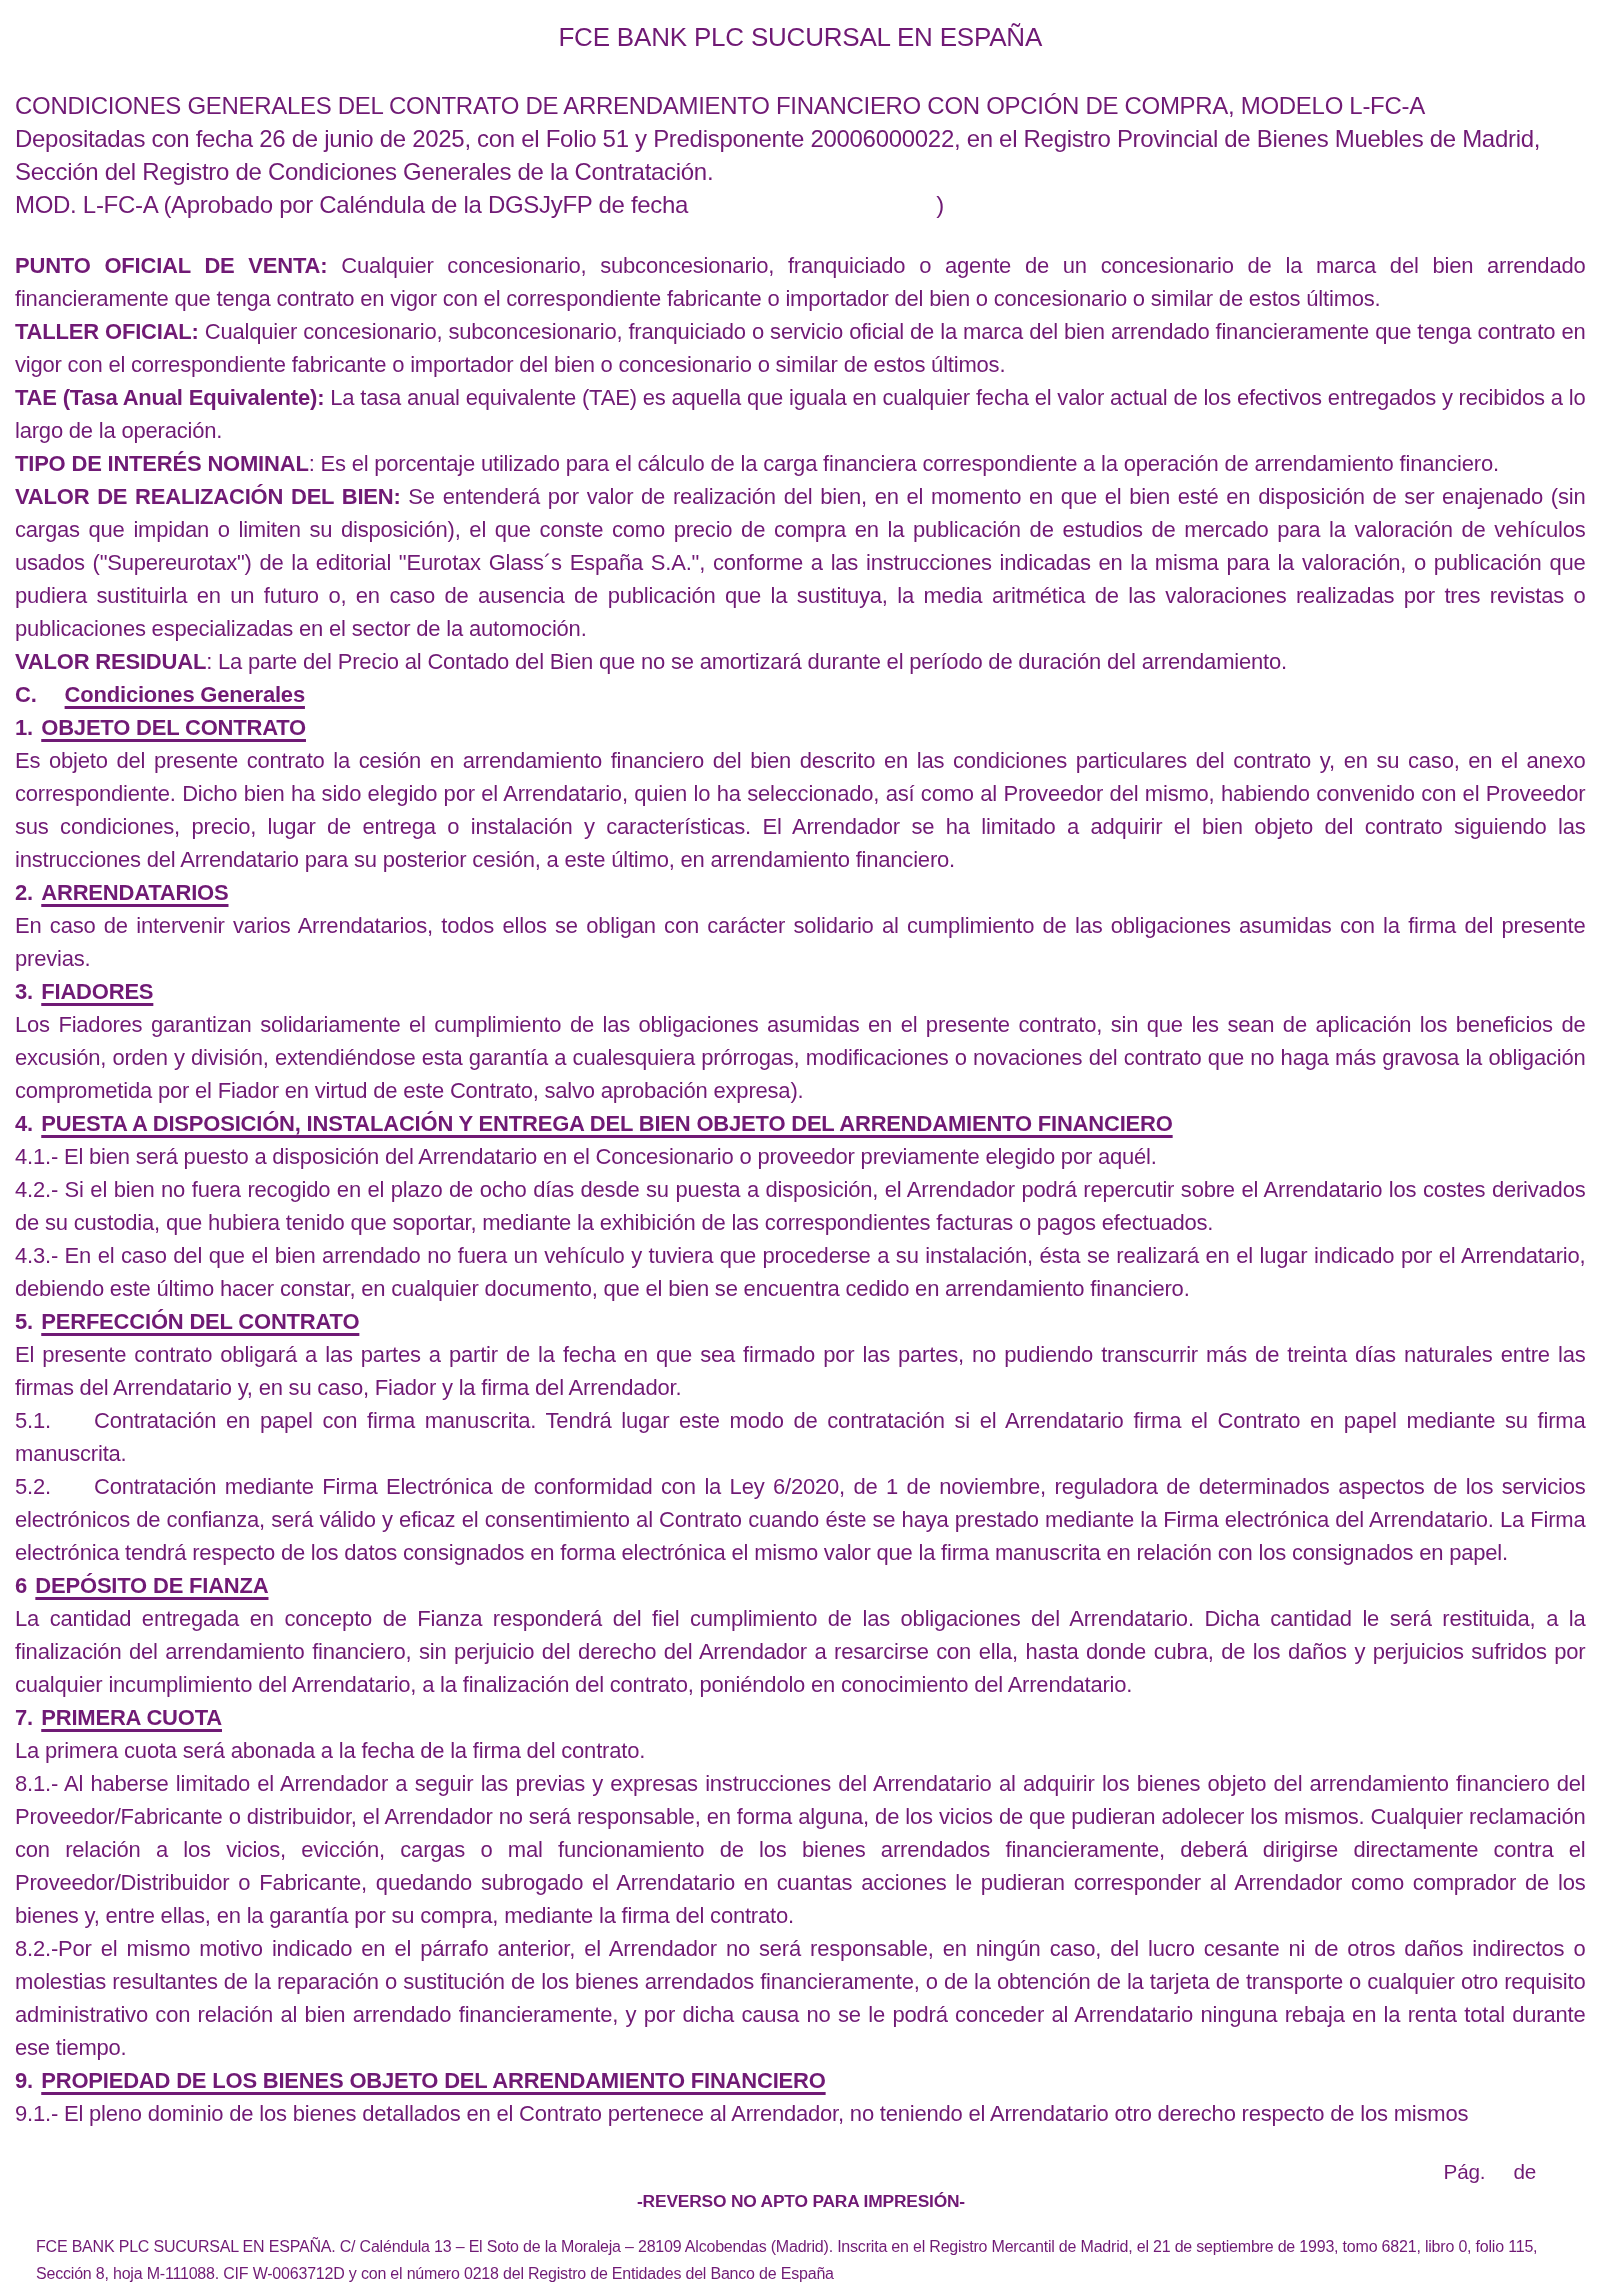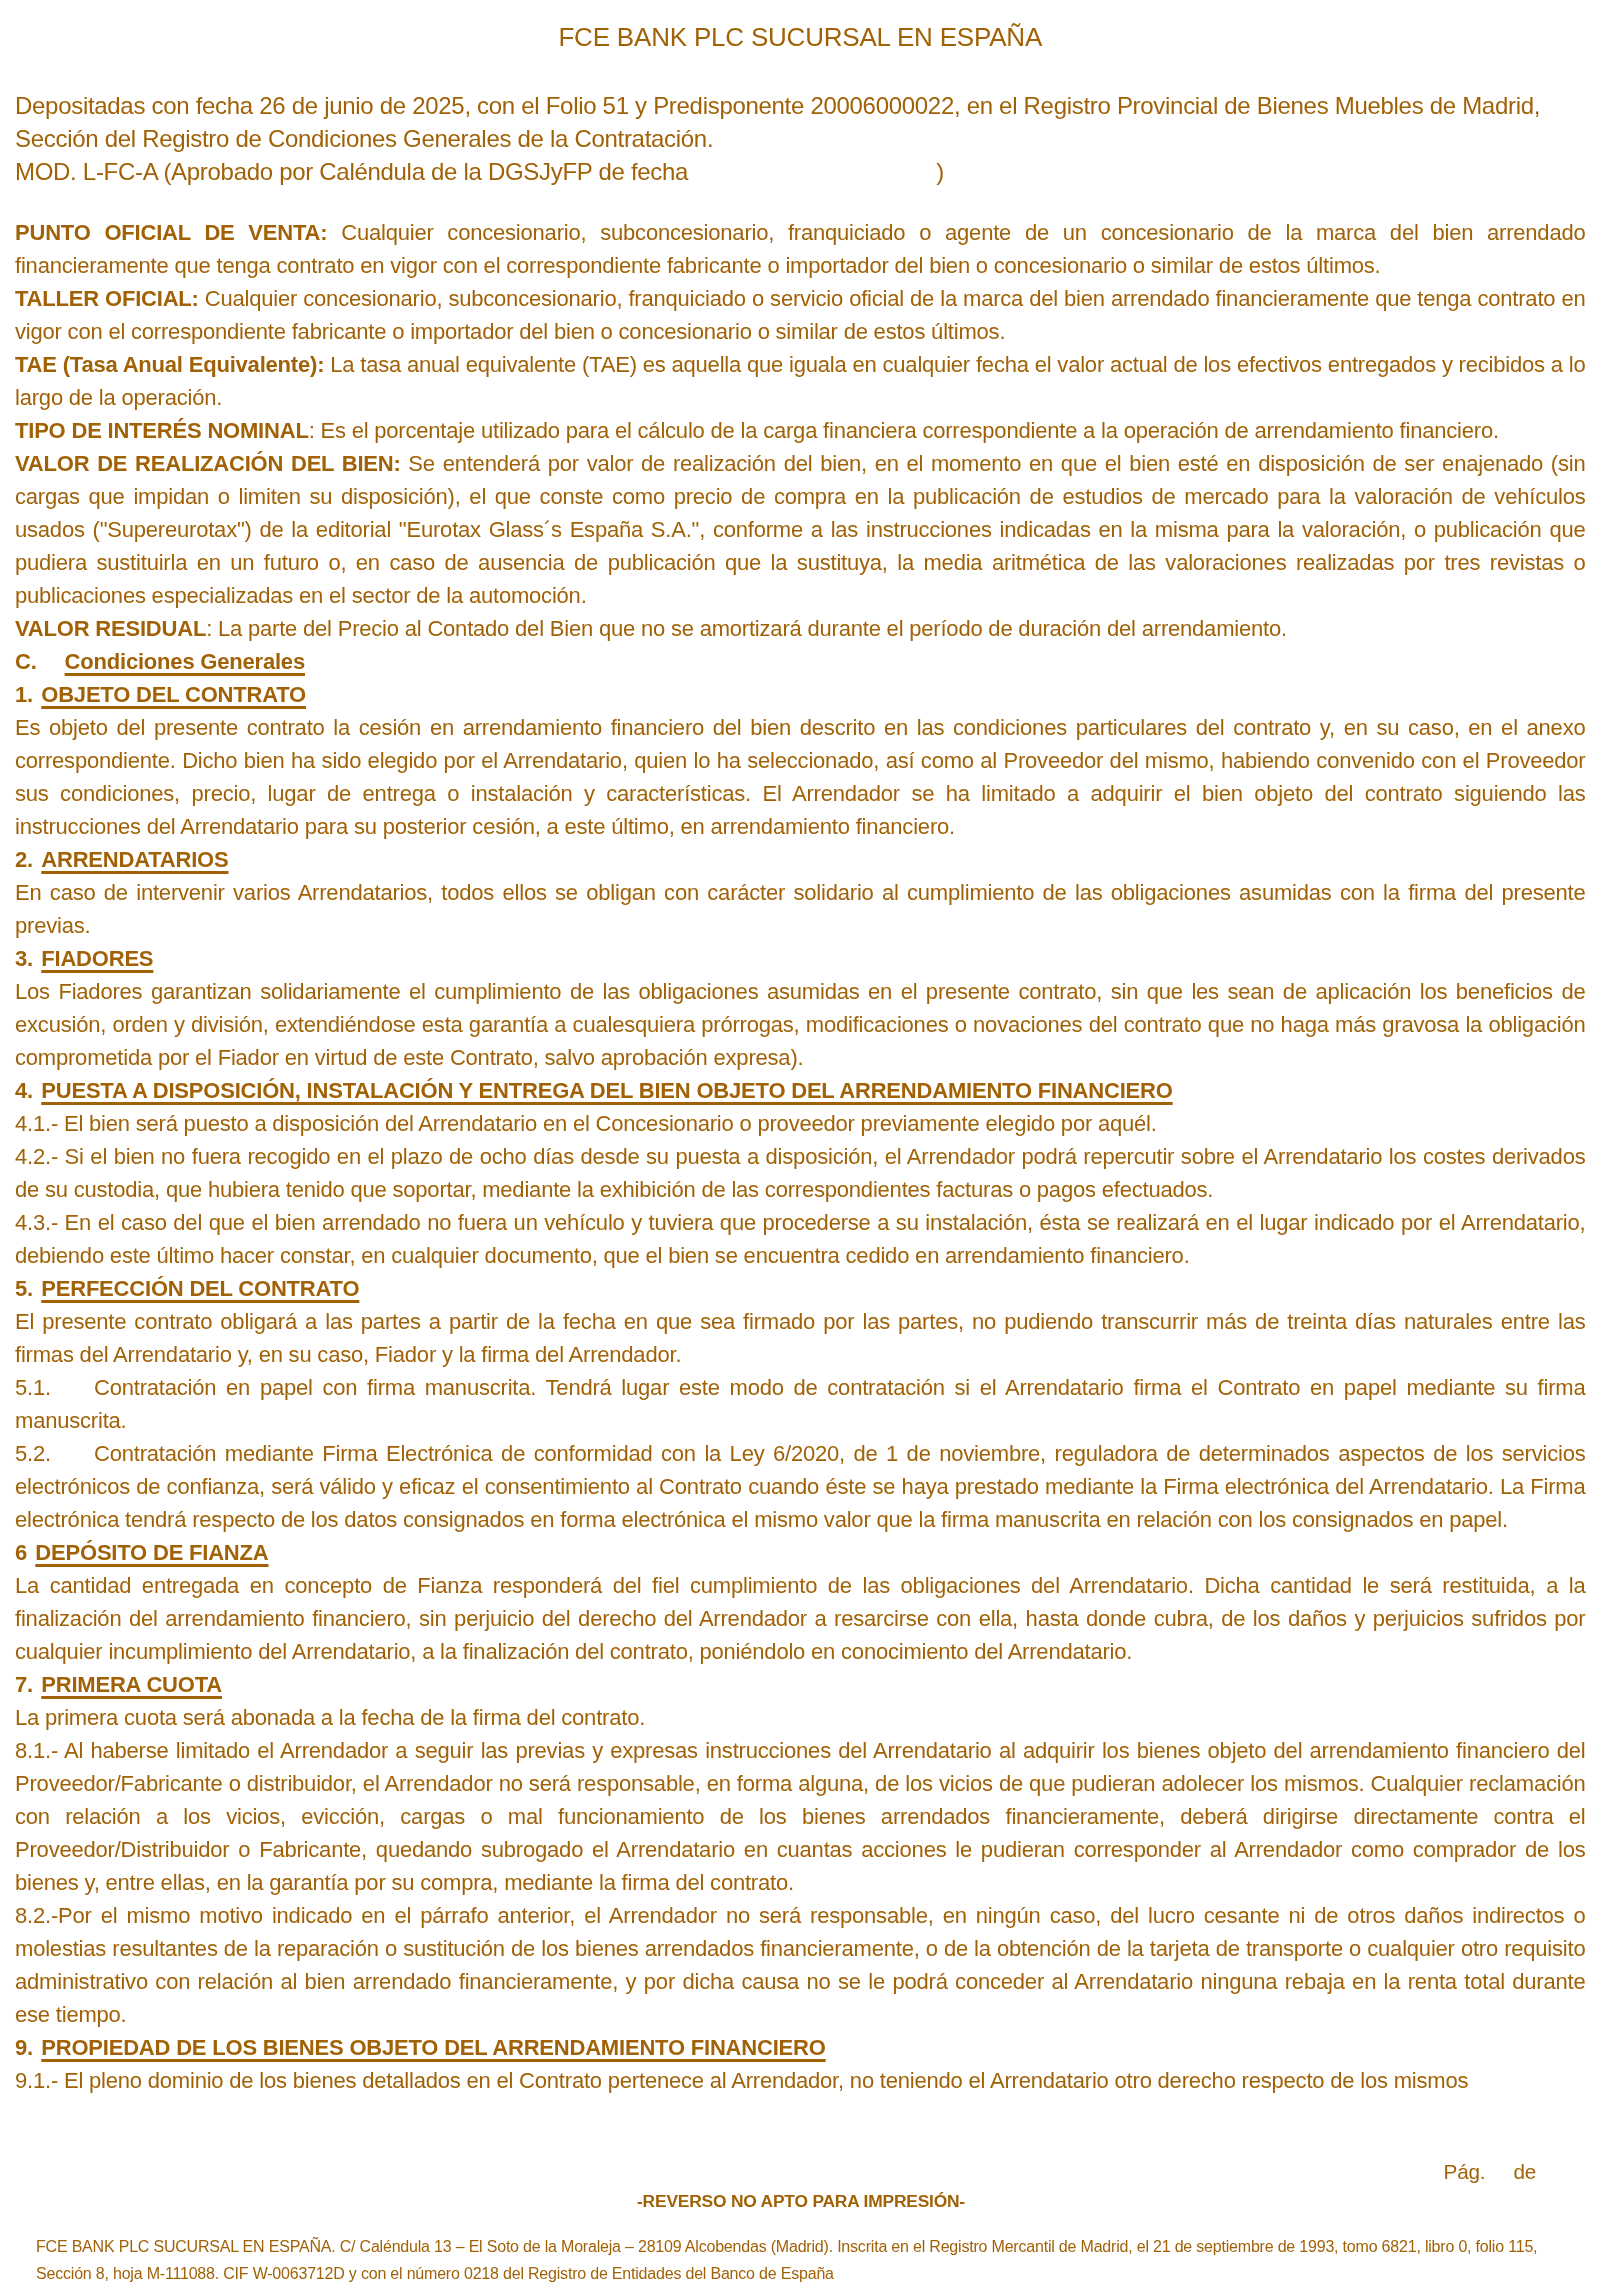--- a/index.html
+++ b/index.html
@@ -1,21 +1,21 @@
 <!DOCTYPE html>
 <html lang="es" style="font-size:13.2px"><head>
 <meta charset="utf-8">
 <style>
   html,body{margin:0;padding:0;background:#ffffff;}
   .page{
     position:relative;
     width:1602px;
     height:2295px;
     background:#ffffff;
-    color:#a16207;
+    color:#701a75;
     font-family:"Liberation Sans", sans-serif;
     overflow:hidden;
   }
   .content{padding:21.5px 16.5px 0 15px;}
   .doc-title{
     text-align:center;
     font-size:26px;
     font-weight:normal;
     margin:0 0 0 0;
     letter-spacing:-0.2px;
@@ -77,20 +77,21 @@
 </style>
 </head>
 <body>
 
 <div class="page">
   <div class="content">
 
     <p class="doc-title">FCE BANK PLC SUCURSAL EN ESPAÑA</p>
 
     <div class="intro">
+      <p>CONDICIONES GENERALES DEL CONTRATO DE ARRENDAMIENTO FINANCIERO CON OPCIÓN DE COMPRA, MODELO L-FC-A</p>
       <p>Depositadas con fecha 26 de junio de 2025, con el Folio 51 y Predisponente 20006000022, en el Registro Provincial de Bienes Muebles de Madrid, Sección del Registro de Condiciones Generales de la Contratación.</p>
       <p><span>MOD. L-FC-A (Aprobado por Caléndula de la DGSJyFP  de fecha</span><span class="fill-gap"></span><span>)</span></p>
     </div>
 
     <div class="bodytext">
 
       <p class="def"><b>PUNTO OFICIAL DE VENTA:</b><span> Cualquier concesionario, subconcesionario, franquiciado o agente de un concesionario de la marca del bien arrendado financieramente que tenga contrato en vigor con el correspondiente fabricante o importador del bien o concesionario o similar de estos últimos.</span></p>
       <p class="def"><b>TALLER OFICIAL:</b><span> Cualquier concesionario, subconcesionario, franquiciado o servicio oficial de la marca del bien arrendado financieramente que tenga contrato en vigor con el correspondiente fabricante o importador del bien o concesionario o similar de estos últimos.</span></p>
       <p class="def"><b>TAE (Tasa Anual Equivalente):</b><span> La tasa anual equivalente (TAE) es aquella que iguala en cualquier fecha el valor actual de los efectivos entregados y recibidos a lo largo de la operación.</span></p>
       <p class="def"><b>TIPO DE INTERÉS NOMINAL</b><span>: Es el porcentaje utilizado para el cálculo de la carga financiera correspondiente a la operación de arrendamiento financiero.</span></p>

